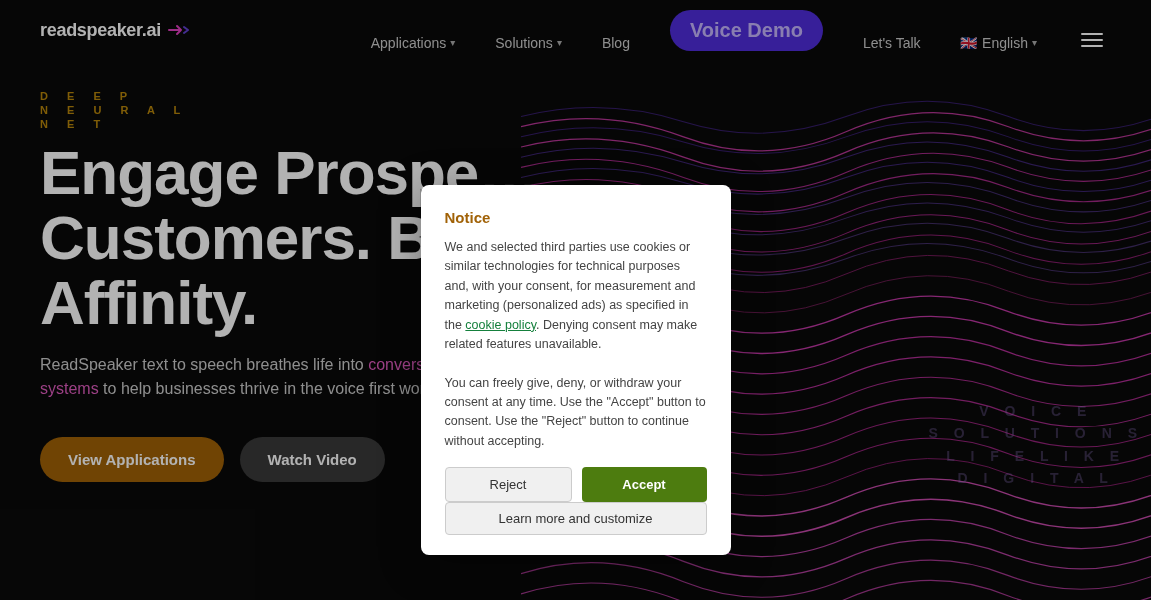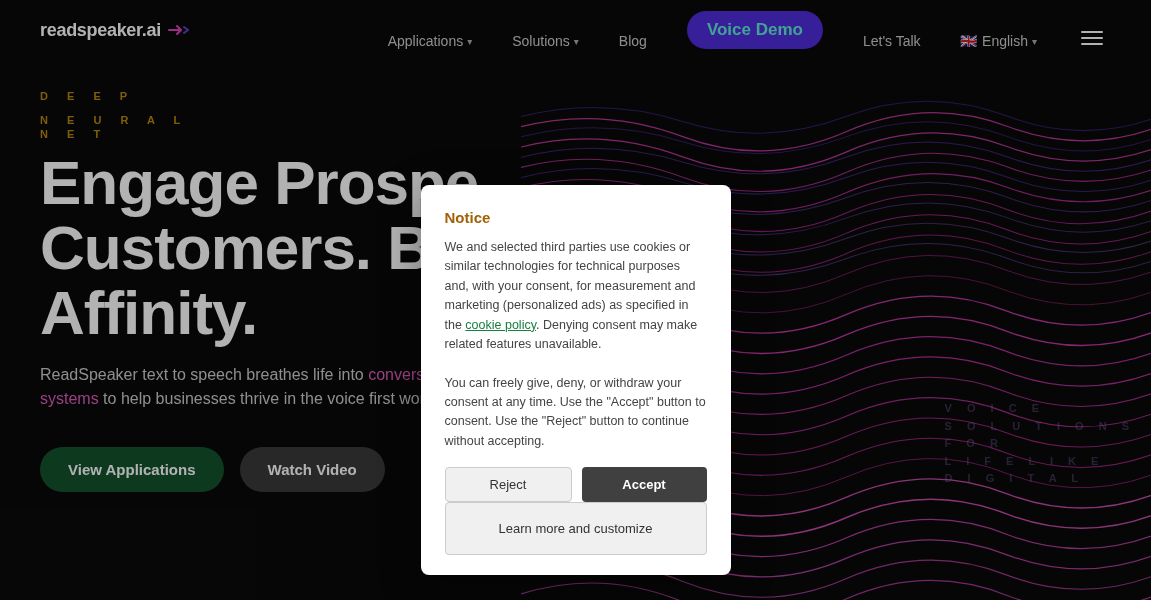--- a/index.html
+++ b/index.html
@@ -32,26 +32,26 @@
       position: absolute;
       right: 0;
       top: 80px;
       display: flex;
       flex-direction: column;
       gap: 0;
       pointer-events: none;
     }
     .vt-line {
       color: rgba(150,120,200,0.35);
-      font-size: 11px;
+      font-size: 14px;
       font-weight: 600;
       letter-spacing: 6px;
       writing-mode: horizontal-tb;
-      text-align: left;
-      padding-right: 16px;
+      text-align: center;
+      padding-right: 8px;
       line-height: 1.6;
     }
 
     
     header {
       position: absolute;
       top: 0; left: 0; right: 4px;
       height: 60px;
       display: flex;
       align-items: center;
@@ -94,25 +94,25 @@
       align-items: center;
       gap: 4px;
       white-space: nowrap;
     }
     .nav-chevron {
       font-size: 10px;
       color: #aaa;
     }
     .nav-btn-voice {
       background: #4f2ddb;
-      color: #5eead4;
+      color: #c4b5fd;
       border: none;
       border-radius: 24px;
       padding: 9px 20px;
-      font-size: 17px;
+      font-size: 20px;
       font-weight: 600;
       cursor: pointer;
       white-space: nowrap;
     }
     .nav-flag {
       display: flex;
       align-items: center;
       gap: 4px;
       color: #ccc;
       font-size: 14px;
@@ -139,21 +139,21 @@
       top: 90px;
       left: 40px;
       width: 580px;
     }
     .deep-label {
       color: #b8860b;
       font-size: 11px;
       font-weight: 700;
       letter-spacing: 8px;
       text-transform: uppercase;
-      margin-bottom: 12px;
+      margin-bottom: 2px;
     }
     .neural-label {
       color: #b8860b;
       font-size: 11px;
       font-weight: 700;
       letter-spacing: 8px;
       text-transform: uppercase;
       margin-bottom: 2px;
     }
     .net-label {
@@ -181,21 +181,21 @@
     }
     .hero-sub em {
       color: #e05cbf;
       font-style: normal;
     }
     .hero-buttons {
       display: flex;
       gap: 16px;
     }
     .btn-primary {
-      background: #14532d;
+      background: #a16207;
       color: #fff;
       border: none;
       border-radius: 30px;
       padding: 14px 28px;
       font-size: 15px;
       font-weight: 700;
       cursor: pointer;
       white-space: nowrap;
     }
     .btn-secondary {
@@ -257,36 +257,36 @@
       color: #333;
       border: 1px solid #ccc;
       border-radius: 4px;
       padding: 9px 0;
       font-size: 13px;
       font-weight: 500;
       cursor: pointer;
     }
     .cookie-btn-accept {
       flex: 1;
-      background: #404040;
+      background: #4d7c0f;
       color: #fff;
       border: none;
       border-radius: 4px;
       padding: 9px 0;
       font-size: 13px;
       font-weight: 600;
       cursor: pointer;
     }
     .cookie-btn-customize {
       width: 100%;
       background: #f0f0f0;
       color: #333;
       border: 1px solid #ccc;
       border-radius: 4px;
-      padding: 18px 0;
+      padding: 8px 0;
       font-size: 13px;
       font-weight: 500;
       cursor: pointer;
     }
   </style>
 </head>
 <body>
 
 <div class="bg-waves">
   <svg viewBox="0 0 640 540" fill="none" xmlns="http://www.w3.org/2000/svg">
@@ -383,21 +383,20 @@
   </p>
   <div class="hero-buttons">
     <button class="btn-primary">View Applications</button>
     <button class="btn-secondary">Watch Video</button>
   </div>
 </section>
 
 <div class="vertical-text-right">
   <div class="vt-line" style="margin-top:320px;">V O I C E</div>
   <div class="vt-line">S O L U T I O N S</div>
-  <div class="vt-line">F O R</div>
   <div class="vt-line">L I F E L I K E</div>
   <div class="vt-line">D I G I T A L</div>
 </div>
 
 <div class="overlay-backdrop"></div>
 <div class="cookie-modal">
   <div class="cookie-title">Notice</div>
   <div class="cookie-body">
     <span>We and selected third parties use cookies or similar technologies for technical purposes and, with your consent, for measurement and marketing (personalized ads) as specified in the </span><a>cookie policy</a><span>. Denying consent may make related features unavailable.</span><br><br>
     <span>You can freely give, deny, or withdraw your consent at any time. Use the "Accept" button to consent. Use the "Reject" button to continue without accepting.</span>

